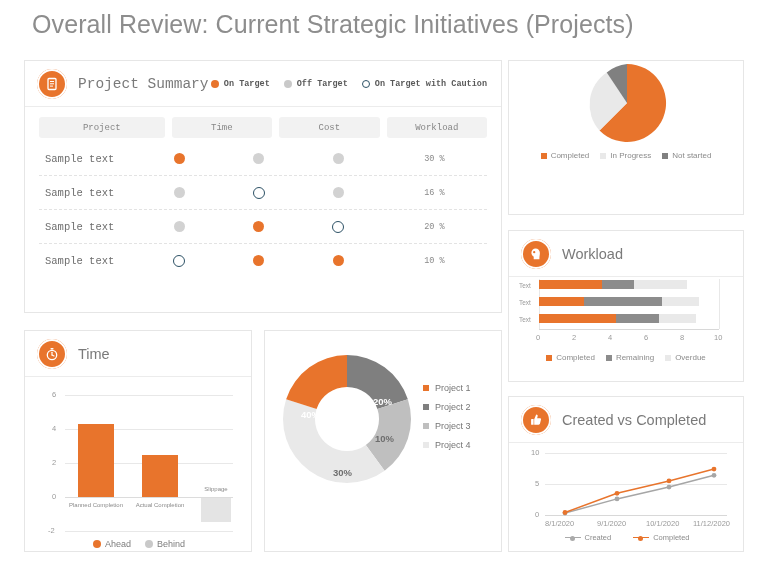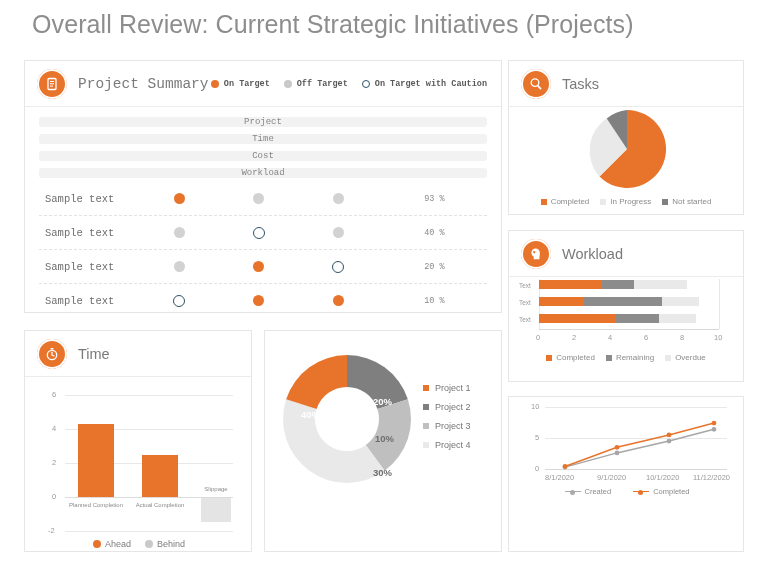--- a/index.html
+++ b/index.html
@@ -46,21 +46,21 @@
     margin-left:auto;display:flex;align-items:center;
     gap:14px;padding-right:14px;
   }
   .lg{display:flex;align-items:center;gap:5px;font-size:8.5px;font-weight:bold;color:#595959;white-space:nowrap;}
   .dot{width:8px;height:8px;border-radius:50%;flex:none;}
   .dot.on{background:#E8742C;}
   .dot.off{background:#c9c9c9;}
   .dot.caution{background:#fff;border:1.5px solid #2E5266;width:8px;height:8px;box-sizing:border-box;}
 
   
-  .col-heads{display:flex;padding:10px 14px 0 14px;gap:7px;flex-direction:column;}
+  .col-heads{display:flex;padding:10px 14px 0 14px;gap:7px;}
   .col-head{
     flex:1;height:21px;border-radius:3px;background:#f2f2f2;
     display:flex;align-items:center;justify-content:center;
     font-size:9px;color:#868686;
   }
   .col-head.c-project{flex:1.25;}
   .col-head.c-progress{flex:1.45;}
   .rows{padding:4px 14px 0 14px;}
   .row{
     display:flex;align-items:center;height:33px;
@@ -152,34 +152,34 @@
           <div class="cell c-project">Sample text</div>
           <div class="cell">
               <span class="mk on"></span>
             </div>
           <div class="cell">
               <span class="mk off"></span>
             </div>
           <div class="cell">
               <span class="mk off"></span>
             </div>
-          <div class="cell c-progress">93 %</div>
+          <div class="cell c-progress">30 %</div>
         </div>
         <div class="row">
           <div class="cell c-project">Sample text</div>
           <div class="cell">
               <span class="mk off"></span>
             </div>
           <div class="cell">
               <span class="mk caution"></span>
             </div>
           <div class="cell">
               <span class="mk off"></span>
             </div>
-          <div class="cell c-progress">40 %</div>
+          <div class="cell c-progress">16 %</div>
         </div>
         <div class="row">
           <div class="cell c-project">Sample text</div>
           <div class="cell">
               <span class="mk off"></span>
             </div>
           <div class="cell">
               <span class="mk on"></span>
             </div>
           <div class="cell">
@@ -198,29 +198,20 @@
           <div class="cell">
               <span class="mk on"></span>
             </div>
           <div class="cell c-progress">10 %</div>
         </div>
       </div>
     </div>
   </div>
 
   <div class="card" style="left:508px;top:60px;width:236px;height:155px;">
-    <div class="card-head">
-      <span class="icon-circle">
-        <svg width="16" height="16" viewBox="0 0 16 16">
-          <circle cx="7" cy="6.6" r="3.8" fill="none" stroke="#fff" stroke-width="1.3"></circle>
-          <line x1="9.8" y1="9.6" x2="12.6" y2="12.6" stroke="#fff" stroke-width="1.6" stroke-linecap="round"></line>
-        </svg>
-      </span>
-      <span class="card-title">Tasks</span>
-    </div>
     <div class="card-body" style="height:108px;">
       <svg width="236" height="84" viewBox="0 0 236 84" style="display:block;">
 
         <path d="M118 42 L118 3 A39 39 0 1 1 90.5 69.6 Z" fill="#E8742C"></path>
 
         <path d="M118 42 L90.5 69.6 A39 39 0 0 1 97.7 11.4 Z" fill="#E9E9E9"></path>
 
         <path d="M118 42 L97.7 11.4 A39 39 0 0 1 118 3 Z" fill="#808080"></path>
       </svg>
       <div class="clegend" style="margin-top:6px;">
@@ -358,21 +349,21 @@
           <path d="M60.87,-19.78 A64,64 0 0,1 37.62,51.78 L18.81,25.89 A32,32 0 0,0 30.43,-9.89 Z" fill="#BFBFBF"></path>
 
           <path d="M37.62,51.78 A64,64 0 0,1 -60.87,-19.78 L-30.43,-9.89 A32,32 0 0,0 18.81,25.89 Z" fill="#E9E9E9"></path>
 
           <path d="M-60.87,-19.78 A64,64 0 0,1 0,-64 L0,-32 A32,32 0 0,0 -30.43,-9.89 Z" fill="#E8742C"></path>
         </g>
       </svg>
       <div class="slice-lbl" style="left:36px;top:78px;">40%</div>
       <div class="slice-lbl" style="left:108px;top:65px;">20%</div>
       <div class="slice-lbl dark" style="left:110px;top:102px;">10%</div>
-      <div class="slice-lbl dark" style="left:68px;top:136px;margin-left:40px;">30%</div>
+      <div class="slice-lbl dark" style="left:68px;top:136px;">30%</div>
 
       <div class="donut-legend" style="left:158px;top:52px;">
         <span class="dl">
           <span class="sq" style="background:#E8742C"></span>
           <span>Project 1</span>
         </span>
         <span class="dl">
           <span class="sq" style="background:#7F7F7F"></span>
           <span>Project 2</span>
         </span>
@@ -382,20 +373,29 @@
         </span>
         <span class="dl">
           <span class="sq" style="background:#E9E9E9"></span>
           <span>Project 4</span>
         </span>
       </div>
     </div>
   </div>
 
   <div class="card" style="left:508px;top:396px;width:236px;height:156px;">
+    <div class="card-head">
+      <span class="icon-circle">
+        <svg width="16" height="16" viewBox="0 0 16 16">
+          <path d="M6.2 7.2 L8.2 2.6 C9.4 2.6 9.9 3.4 9.6 4.4 L9.1 6.2 L12 6.2 C12.8 6.2 13.2 6.9 13 7.6 L12 11.6 C11.85 12.3 11.3 12.7 10.7 12.7 L6.2 12.7 Z" fill="#fff"></path>
+          <rect x="3.1" y="7.1" width="2.5" height="5.6" rx="0.5" fill="#fff"></rect>
+        </svg>
+      </span>
+      <span class="card-title">Created vs Completed</span>
+    </div>
     <div class="card-body" style="height:109px;position:relative;">
 
       <div class="gridline" style="left:36px;top:10px;width:182px;"></div>
       <div class="gridline" style="left:36px;top:41px;width:182px;"></div>
       <div class="gridline" style="left:36px;top:72px;width:182px;background:#d8d8d8;"></div>
 
       <div class="axis-lbl" style="left:22px;top:5px;">10</div>
       <div class="axis-lbl" style="left:26px;top:36px;">5</div>
       <div class="axis-lbl" style="left:26px;top:67px;">0</div>
 

